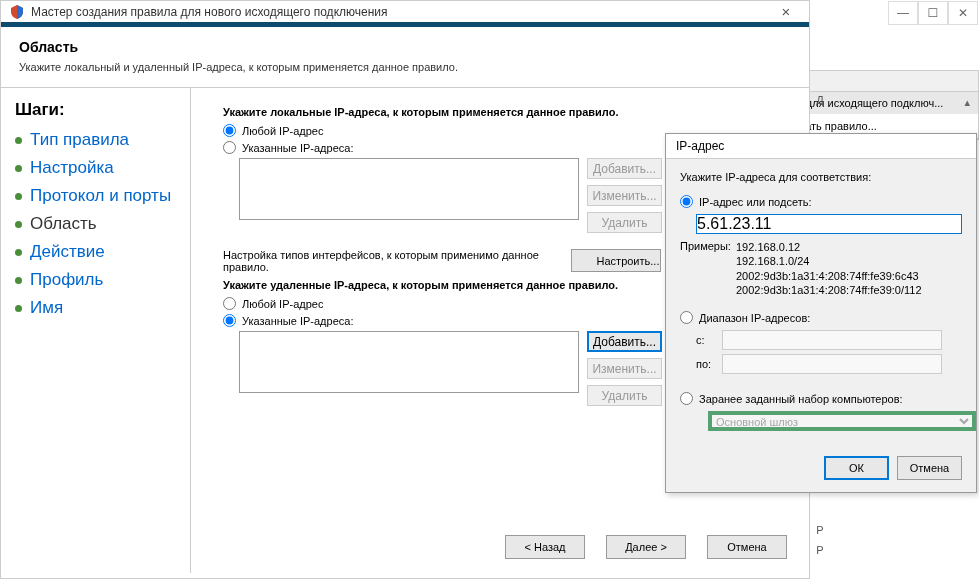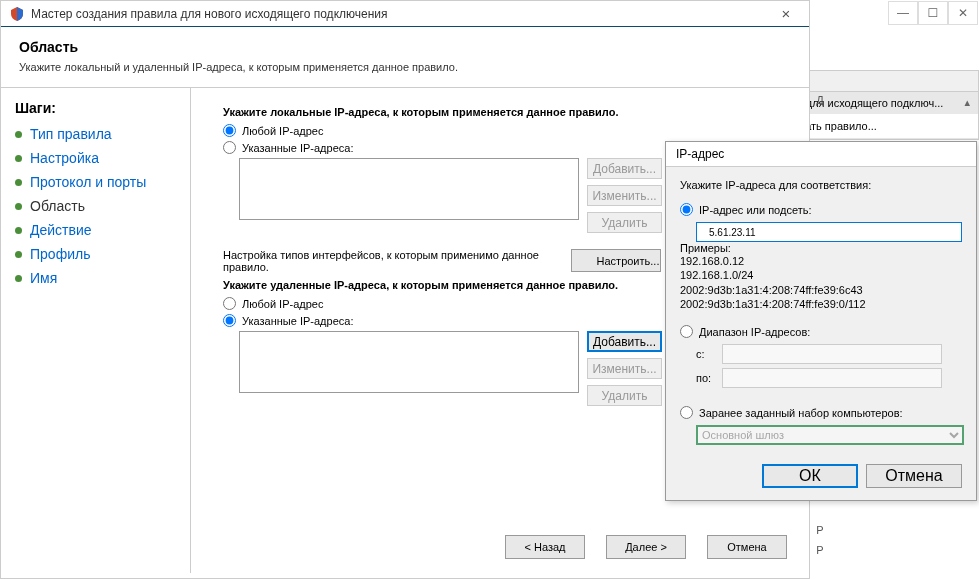--- a/index.html
+++ b/index.html
@@ -1,29 +1,29 @@
 <!DOCTYPE html>
 <html><head>
 <meta charset="utf-8">
 <style>
 * { box-sizing: border-box; margin: 0; padding: 0; font-family: "Segoe UI", Tahoma, sans-serif; }
 body { background: #fff; width: 979px; height: 579px; overflow: hidden; position: relative; }
 
 
 .wizard { position: absolute; left: 0; top: 0; width: 810px; height: 579px; background: #fff; border: 1px solid #ccc; }
-.wizard-title { height: 26px; display: flex; align-items: center; padding: 0 8px; font-size: 12px; color: #333; border-bottom: 1px solid #0c4a6e; }
+.wizard-title { height: 26px; display: flex; align-items: center; padding: 0 8px; font-size: 12px; color: #333; border-bottom: 5px solid #0c4a6e; }
 .wizard-title .icon { width: 16px; height: 16px; margin-right: 6px; display: flex; align-items: center; justify-content: center; }
 .wizard-title .close { margin-left: auto; font-size: 15px; color: #555; width: 30px; text-align: center; cursor: pointer; }
 
 .wizard-header { padding: 12px 18px 14px; }
 .wizard-header h1 { font-size: 14px; font-weight: bold; margin-bottom: 6px; }
 .wizard-header p { font-size: 11px; color: #333; }
 
 .wizard-body { display: flex; border-top: 1px solid #ccc; height: calc(100% - 91px); }
-.steps { width: 190px; border-right: 1px solid #ccc; padding: 12px 0 0 14px; font-size: 14px; }
+.steps { width: 190px; border-right: 1px solid #ccc; padding: 12px 0 0 14px; font-size: 17px; }
 .steps-title { font-weight: bold; margin-bottom: 10px; }
 .steps ul { list-style: none; }
 .steps li { margin-bottom: 8px; display: flex; align-items: center; }
 .steps li .bullet { width: 7px; height: 7px; background: #4a8e3a; border-radius: 50%; margin-right: 8px; flex-shrink: 0; }
 .steps li a { color: #0066cc; text-decoration: none; }
 .steps li.current a { color: #333; }
 
 .content { flex: 1; padding: 18px 22px 10px 32px; font-size: 11px; position: relative; }
 .section-label { font-weight: bold; margin-bottom: 6px; }
 .radio-row { display: flex; align-items: center; margin-bottom: 4px; }
@@ -46,34 +46,34 @@
 
 .actions-pane { position: absolute; right: 0; top: 70px; width: 230px; border: 1px solid #ccc; background: #fff; font-size: 11px; }
 .actions-pane .hdr { background: #f0f0f0; padding: 4px 8px; font-weight: bold; border-bottom: 1px solid #ccc; }
 .actions-pane .row { padding: 4px 8px; border-bottom: 1px solid #e8e8e8; display: flex; align-items: center; }
 .actions-pane .row .ic { width: 16px; height: 16px; margin-right: 6px; }
 .actions-pane .row.sel { background: #e8e8e8; }
 .actions-pane .toolbar { position: absolute; top: -70px; right: 0; display: flex; height: 30px; }
 .actions-pane .toolbar .sysbtn { width: 30px; height: 24px; border: 1px solid #ddd; background: #fff; display: flex; align-items: center; justify-content: center; font-size: 12px; color: #666; }
 
 
-.ipdialog { position: absolute; left: 665px; top: 141px; width: 312px; height: 360px; background: #f0f0f0; border: 1px solid #999; box-shadow: 2px 2px 6px rgba(0,0,0,0.2); font-size: 11px; }
+.ipdialog { position: absolute; left: 665px; top: 133px; width: 312px; height: 360px; background: #f0f0f0; border: 1px solid #999; box-shadow: 2px 2px 6px rgba(0,0,0,0.2); font-size: 11px; }
 .ipdialog .dlgtitle { background: #fff; padding: 5px 10px; border-bottom: 1px solid #ccc; font-size: 12px; }
 .ipdialog .dlgbody { padding: 12px 14px; }
 .ipdialog .instr { margin-bottom: 12px; }
-.ipdialog input[type=text] { width: 266px; height: 20px; border: 1px solid #0078d7; padding: 0 12px; font-size: 10px; }
-.ipdialog .examples { margin: 0 0 14px 0; display: flex; flex-direction: column; }
+.ipdialog input[type=text] { width: 266px; height: 20px; border: 1px solid #0078d7; padding: 0 0; font-size: 16px; }
+.ipdialog .examples { margin: 6px 0 14px 0; display: flex; }
 .ipdialog .examples .lbl { width: 56px; }
 .ipdialog .examples .vals div { line-height: 1.3; }
 .ipdialog .range-row { display: flex; margin: 4px 0 4px 16px; align-items: center; }
 .ipdialog .range-row .rl { width: 26px; }
 .ipdialog .range-row input { width: 220px; border: 1px solid #ccc; background: #f8f8f8; }
-.ipdialog select { width: 268px; height: 20px; border: 2px solid #15803d; background: #f8f8f8; color: #888; font-size: 11px; margin-left: 16px; margin-top: 2px; }
+.ipdialog select { width: 268px; height: 20px; border: 4px solid #15803d; background: #f8f8f8; color: #888; font-size: 11px; margin-left: 28px; margin-top: 2px; }
 .ipdialog .dlgbtns { position: absolute; bottom: 12px; right: 14px; display: flex; gap: 8px; }
-.ipdialog .dlgbtns button { width: 96px; height: 24px; font-size: 16px; text-align: center; }
+.ipdialog .dlgbtns button { width: 65px; height: 24px; font-size: 11px; text-align: center; }
 .ipdialog .dlgbtns button.ok { border: 2px solid #0078d7; background: #e8e8e8; }
 .radio-gap { margin-bottom: 6px; }
 
 
 .letters { position: absolute; left: 810px; top: 90px; width: 20px; font-size: 11px; text-align: center; }
 .letters div { height: 20px; padding: 4px; color: #555; }
 </style>
 </head>
 <body>
 

